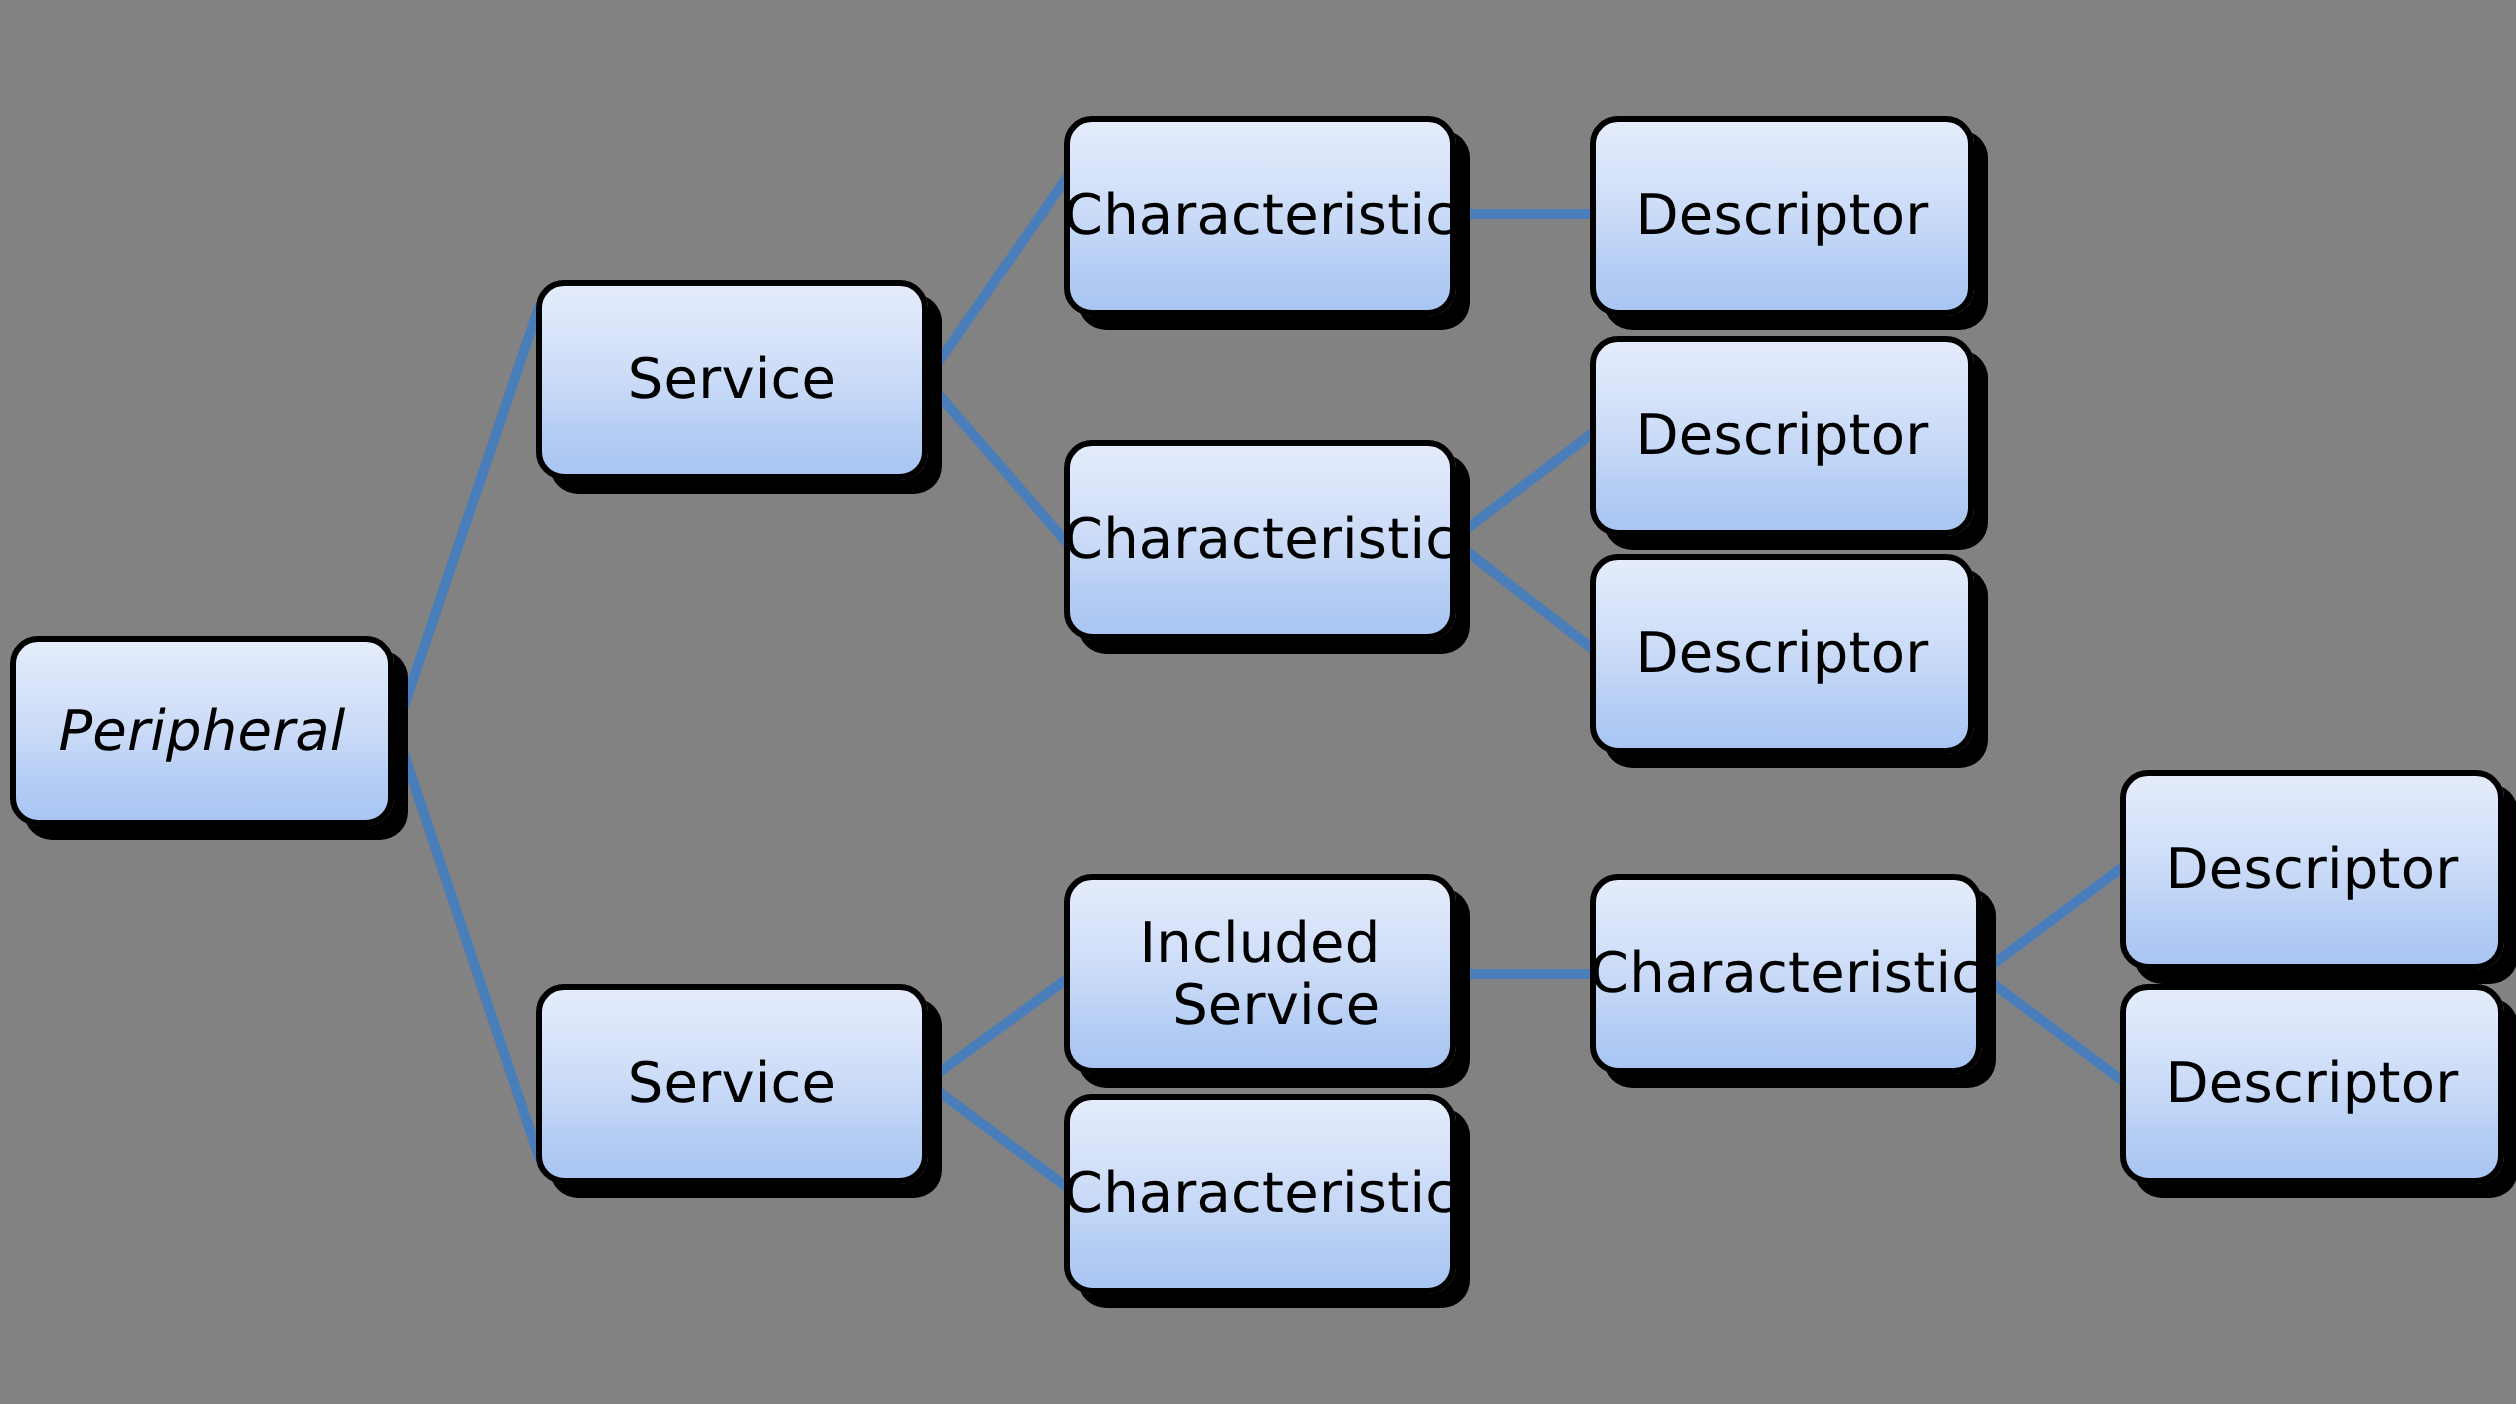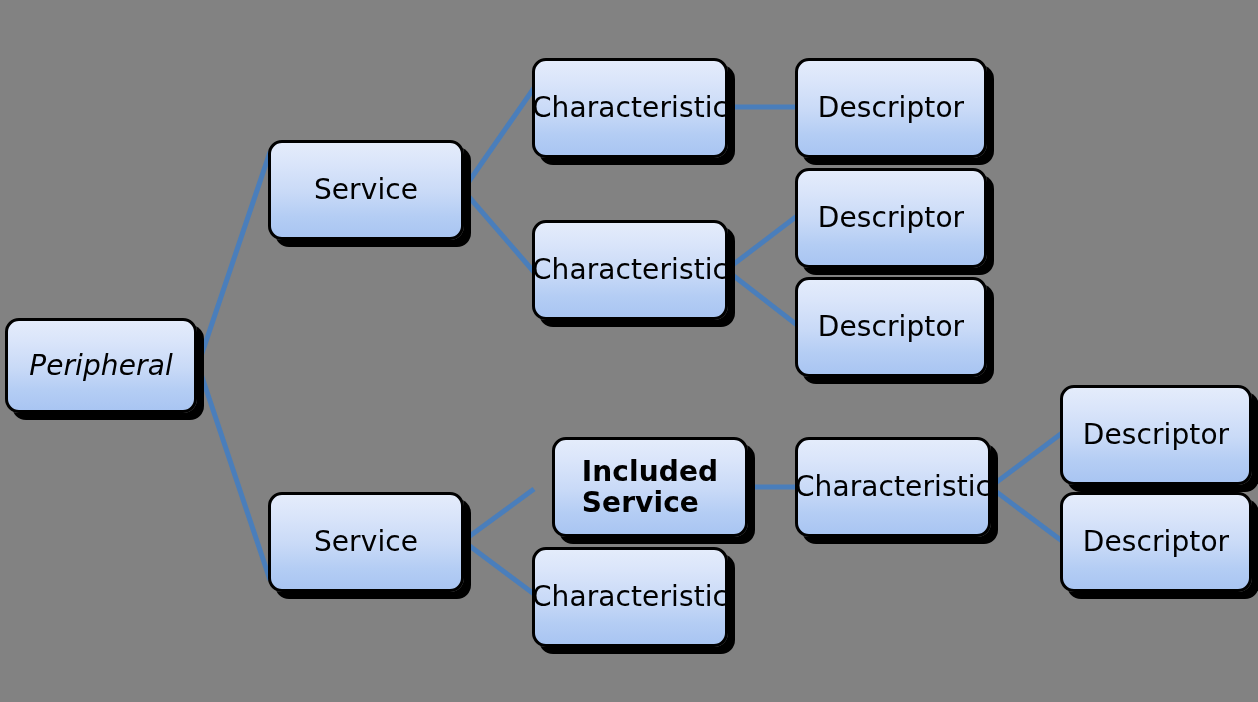--- a/index.html
+++ b/index.html
@@ -27,21 +27,21 @@
     pointer-events: none;
   }
   
   .node {
     position: absolute;
     z-index: 2;
     box-sizing: border-box;
     display: flex;
     align-items: center;
     justify-content: center;
-    text-align: left;
+    text-align: right;
     border: 3px solid #000000;
     border-radius: 14px;
     background: linear-gradient(to bottom,
         #e4ecfb 0%,
         #dae5fa 22%,
         #c9daf7 52%,
         #b4cdf4 78%,
         #a9c5f2 100%);
     box-shadow: 7px 7px 0 0 #000000;
     color: #000000;
@@ -83,21 +83,21 @@
       </div>
       <div class="node" style="left: 268px; top: 492px; width: 196px; height: 100px;">
         <span class="label">Service</span>
       </div>
       <div class="node" style="left: 532px; top: 58px; width: 196px; height: 100px;">
         <span class="label">Characteristic</span>
       </div>
       <div class="node" style="left: 532px; top: 220px; width: 196px; height: 100px;">
         <span class="label">Characteristic</span>
       </div>
-      <div class="node" style="left: 552px; top: 437px; width: 196px; height: 100px; font-weight: bold;">
+      <div class="node" style="left: 532px; top: 437px; width: 196px; height: 100px;">
         <span class="label">Included
 Service</span>
       </div>
       <div class="node" style="left: 532px; top: 547px; width: 196px; height: 100px;">
         <span class="label">Characteristic</span>
       </div>
       <div class="node" style="left: 795px; top: 437px; width: 196px; height: 100px;">
         <span class="label">Characteristic</span>
       </div>
       <div class="node" style="left: 795px; top: 58px; width: 192px; height: 100px;">

